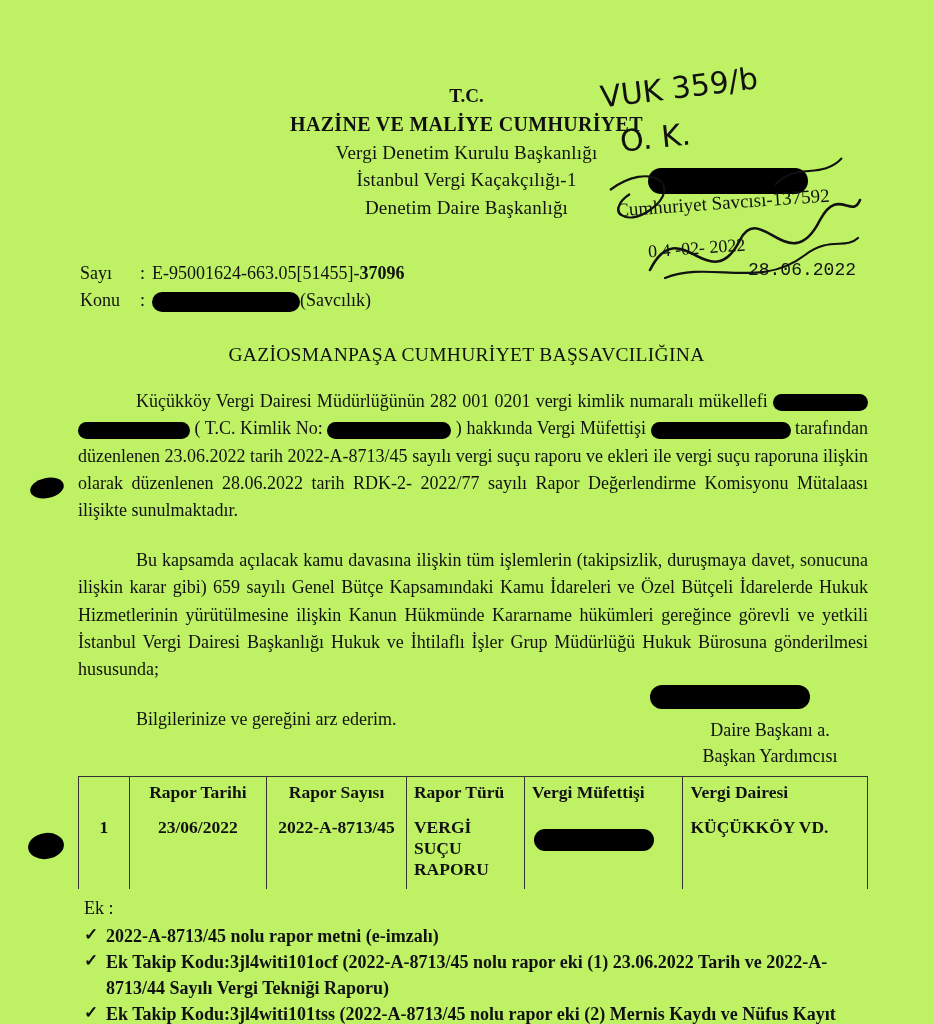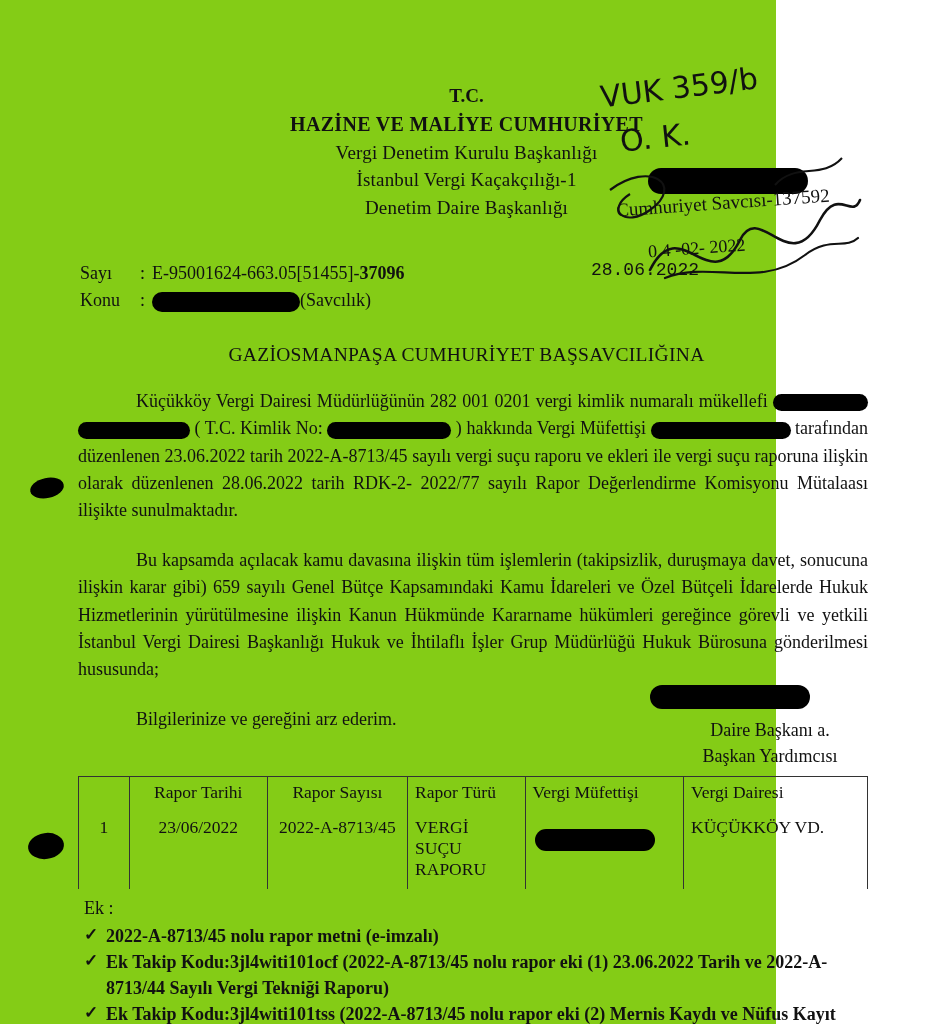--- a/index.html
+++ b/index.html
@@ -10,23 +10,23 @@
   body {
     width: 933px;
     height: 1024px;
     position: relative;
     overflow: hidden;
     font-family: "Liberation Serif", serif;
     color: #111;
   }
   .page {
     position: relative;
-    width: 776px;
+    width: 933px;
     height: 1024px;
-    background: #84cc16;
+    background: #bef264;
   }
 
   
   .letterhead {
     position: absolute;
     top: 82px;
     left: 0;
     width: 933px;
     text-align: center;
     line-height: 1.45;
@@ -143,21 +143,21 @@
     border-collapse: collapse;
     width: 790px;
     font-size: 17.5px;
   }
   table.rep th,
   table.rep td {
     border-left: 1px solid #333;
     border-right: 1px solid #333;
     padding: 9px 7px;
     vertical-align: top;
-    font-weight: normal;
+    font-weight: bold;
     text-align: left;
   }
   table.rep thead th {
     border-top: 1px solid #333;
     padding-top: 5px;
     padding-bottom: 5px;
   }
   table.rep .c-idx { width: 44px; text-align: center; }
   table.rep .c-date { width: 136px; text-align: center; }
   table.rep .c-no { width: 146px; text-align: center; }

